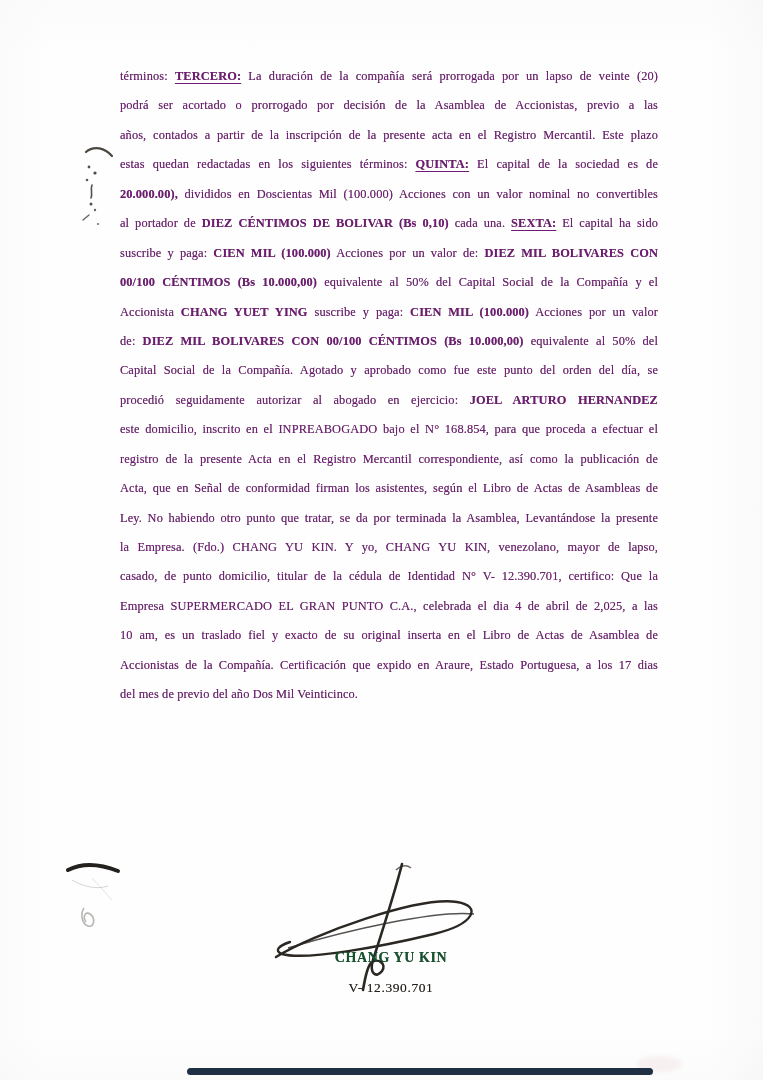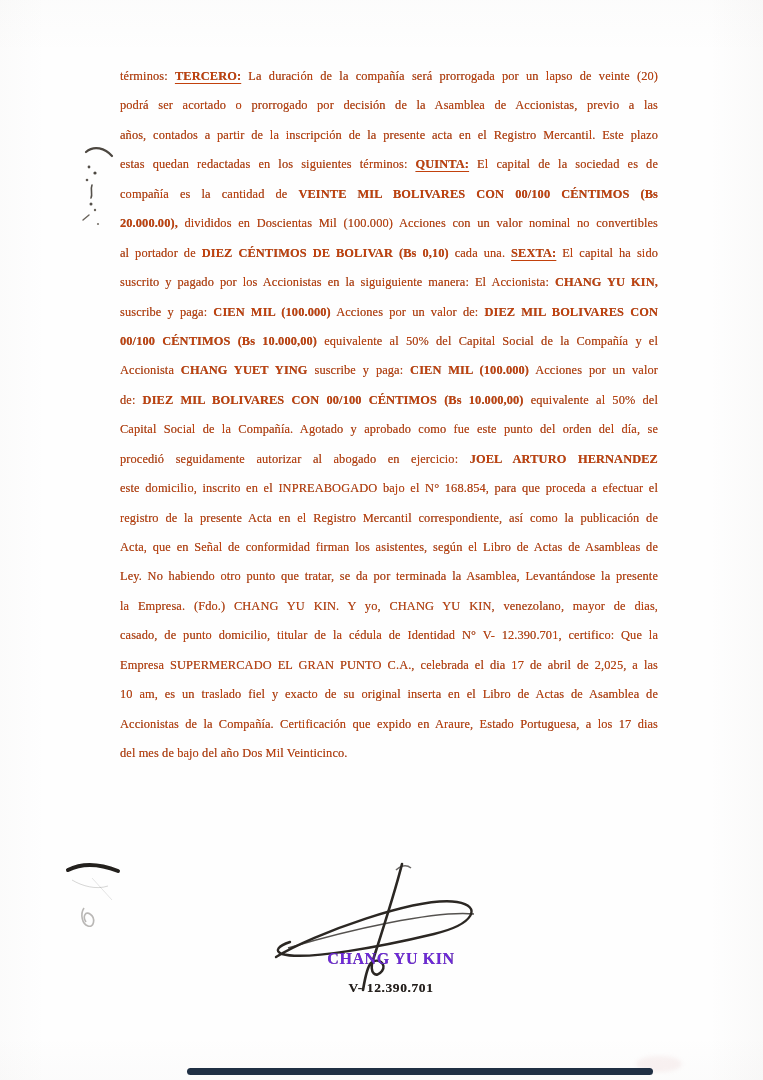--- a/index.html
+++ b/index.html
@@ -27,26 +27,26 @@
     text-shadow:0 0 0.4px rgba(40,35,30,0.55);
   }
   .line.nolast{text-align-last:left;}
   
   .line{white-space:normal;}
   .seg-b{font-weight:bold;}
   .seg-bu{font-weight:bold;text-decoration:underline;text-underline-offset:3px;text-decoration-thickness:1.2px;}
   .sig-wrap{position:absolute;left:268px;top:860px;width:220px;height:140px;}
   .sig-name{
     position:absolute;left:296px;top:950px;width:190px;text-align:center;
-    font-weight:bold;font-size:16px;letter-spacing:0.6px;color:#6d28d9;
+    font-weight:bold;font-size:14px;letter-spacing:0.6px;color:#14532d;
     text-shadow:0 0 0.4px rgba(40,35,30,0.6);
   }
   .sig-id{
     position:absolute;left:306px;top:980px;width:170px;text-align:center;
-    font-weight:bold;font-size:13.5px;letter-spacing:0.6px;color:#241f1c;
+    font-weight:normal;font-size:13.5px;letter-spacing:0.6px;color:#241f1c;
     text-shadow:0 0 0.4px rgba(40,35,30,0.6);
   }
   .scribble1{position:absolute;left:78px;top:140px;width:42px;height:90px;}
   .scribble2{position:absolute;left:62px;top:856px;width:64px;height:84px;}
   .smudge{
     position:absolute;left:636px;top:1056px;width:46px;height:16px;border-radius:50%;
     background:rgba(205,140,140,0.10);filter:blur(2px);
   }
   .home-bar{
     position:absolute;left:187px;top:1068px;width:466px;height:7px;
@@ -70,45 +70,43 @@
   <circle cx="20" cy="84" r="1.1" fill="#7a746c"></circle>
 </svg>
 
 <svg class="scribble2" viewBox="0 0 64 84">
   <path d="M 6,14 C 20,7 38,8 56,15" stroke="#23201d" stroke-width="4" fill="none" stroke-linecap="round"></path>
   <path d="M 10,24 C 20,30 34,34 46,30" stroke="#23201d" stroke-width="1" fill="none" opacity="0.18"></path>
   <path d="M 30,22 L 50,44" stroke="#23201d" stroke-width="1" fill="none" opacity="0.12"></path>
   <path d="M 22,52 C 18,58 20,68 26,70 C 32,72 34,62 28,58 C 24,55 20,60 24,66" stroke="#3a352f" stroke-width="1.6" fill="none" opacity="0.35"></path>
 </svg>
 
-<div class="doc" id="doc-text" style="color: #c2410c;">
+<div class="doc" id="doc-text" style="color: #701a75;">
     <div class="line"><span>términos: </span><span class="seg-bu">TERCERO:</span><span> La duración de la compañía será prorrogada por un lapso de veinte (20)</span></div>
     <div class="line"><span>podrá ser acortado o prorrogado por decisión de la Asamblea de Accionistas, previo a las</span></div>
     <div class="line"><span>años, contados a partir de la inscripción de la presente acta en el Registro Mercantil. Este plazo</span></div>
     <div class="line"><span>estas quedan redactadas en los siguientes términos: </span><span class="seg-bu">QUINTA:</span><span> El capital de la sociedad es de</span></div>
-    <div class="line"><span>compañía es la cantidad de </span><span class="seg-b">VEINTE MIL BOLIVARES CON 00/100 CÉNTIMOS (Bs</span></div>
     <div class="line"><span class="seg-b">20.000.00),</span><span> divididos en Doscientas Mil (100.000) Acciones con un valor nominal no convertibles</span></div>
     <div class="line"><span>al portador de </span><span class="seg-b">DIEZ CÉNTIMOS DE BOLIVAR (Bs 0,10)</span><span> cada una. </span><span class="seg-bu">SEXTA:</span><span> El capital ha sido</span></div>
-    <div class="line"><span>suscrito y pagado por los Accionistas en la siguiguiente manera: El Accionista: </span><span class="seg-b">CHANG YU KIN,</span></div>
     <div class="line"><span>suscribe y paga: </span><span class="seg-b">CIEN MIL (100.000)</span><span> Acciones por un valor de: </span><span class="seg-b">DIEZ MIL BOLIVARES CON</span></div>
     <div class="line"><span class="seg-b">00/100 CÉNTIMOS (Bs 10.000,00)</span><span> equivalente al 50% del Capital Social de la Compañía y el</span></div>
     <div class="line"><span>Accionista </span><span class="seg-b">CHANG YUET YING</span><span> suscribe y paga: </span><span class="seg-b">CIEN MIL (100.000)</span><span> Acciones por un valor</span></div>
     <div class="line"><span>de: </span><span class="seg-b">DIEZ MIL BOLIVARES CON 00/100 CÉNTIMOS (Bs 10.000,00)</span><span> equivalente al 50% del</span></div>
     <div class="line"><span>Capital Social de la Compañía. Agotado y aprobado como fue este punto del orden del día, se</span></div>
     <div class="line"><span>procedió seguidamente autorizar al abogado en ejercicio: </span><span class="seg-b">JOEL ARTURO HERNANDEZ</span></div>
     <div class="line"><span>este domicilio, inscrito en el INPREABOGADO bajo el N° 168.854, para que proceda a efectuar el</span></div>
     <div class="line"><span>registro de la presente Acta en el Registro Mercantil correspondiente, así como la publicación de</span></div>
     <div class="line"><span>Acta, que en Señal de conformidad firman los asistentes, según el Libro de Actas de Asambleas de</span></div>
     <div class="line"><span>Ley. No habiendo otro punto que tratar, se da por terminada la Asamblea, Levantándose la presente</span></div>
-    <div class="line"><span>la Empresa. (Fdo.) CHANG YU KIN. Y yo, CHANG YU KIN, venezolano, mayor de dias,</span></div>
+    <div class="line"><span>la Empresa. (Fdo.) CHANG YU KIN. Y yo, CHANG YU KIN, venezolano, mayor de lapso,</span></div>
     <div class="line"><span>casado, de punto domicilio, titular de la cédula de Identidad N° V- 12.390.701, certifico: Que la</span></div>
-    <div class="line"><span>Empresa SUPERMERCADO EL GRAN PUNTO C.A., celebrada el dia 17 de abril de 2,025, a las</span></div>
+    <div class="line"><span>Empresa SUPERMERCADO EL GRAN PUNTO C.A., celebrada el dia 4 de abril de 2,025, a las</span></div>
     <div class="line"><span>10 am, es un traslado fiel y exacto de su original inserta en el Libro de Actas de Asamblea de</span></div>
     <div class="line"><span>Accionistas de la Compañía. Certificación que expido en Araure, Estado Portuguesa, a los 17 dias</span></div>
-    <div class="line nolast"><span>del mes de bajo del año Dos Mil Veinticinco.</span></div>
+    <div class="line nolast"><span>del mes de previo del año Dos Mil Veinticinco.</span></div>
   </div>
 
 <svg class="sig-wrap" viewBox="0 0 220 140">
   <path d="M 8,97 C 45,74 150,36 189,42 C 214,46 207,64 166,74 C 116,86 38,101 14,94 C 6,91 10,86 22,82" stroke="#2b2723" stroke-width="2.4" fill="none" stroke-linecap="round"></path>
   <path d="M 20,88 C 80,70 168,50 206,54" stroke="#2b2723" stroke-width="1.4" fill="none" opacity="0.8"></path>
   <path d="M 134,4 C 127,32 114,72 105,100 C 101,113 108,119 114,111 C 119,104 110,97 103,103 C 99,107 97,118 95,130" stroke="#2b2723" stroke-width="2.6" fill="none" stroke-linecap="round"></path>
   <path d="M 128,10 C 132,6 138,4 143,8" stroke="#2b2723" stroke-width="1.6" fill="none" opacity="0.7"></path>
 </svg>
 
 <div class="sig-name">CHANG YU KIN</div>

